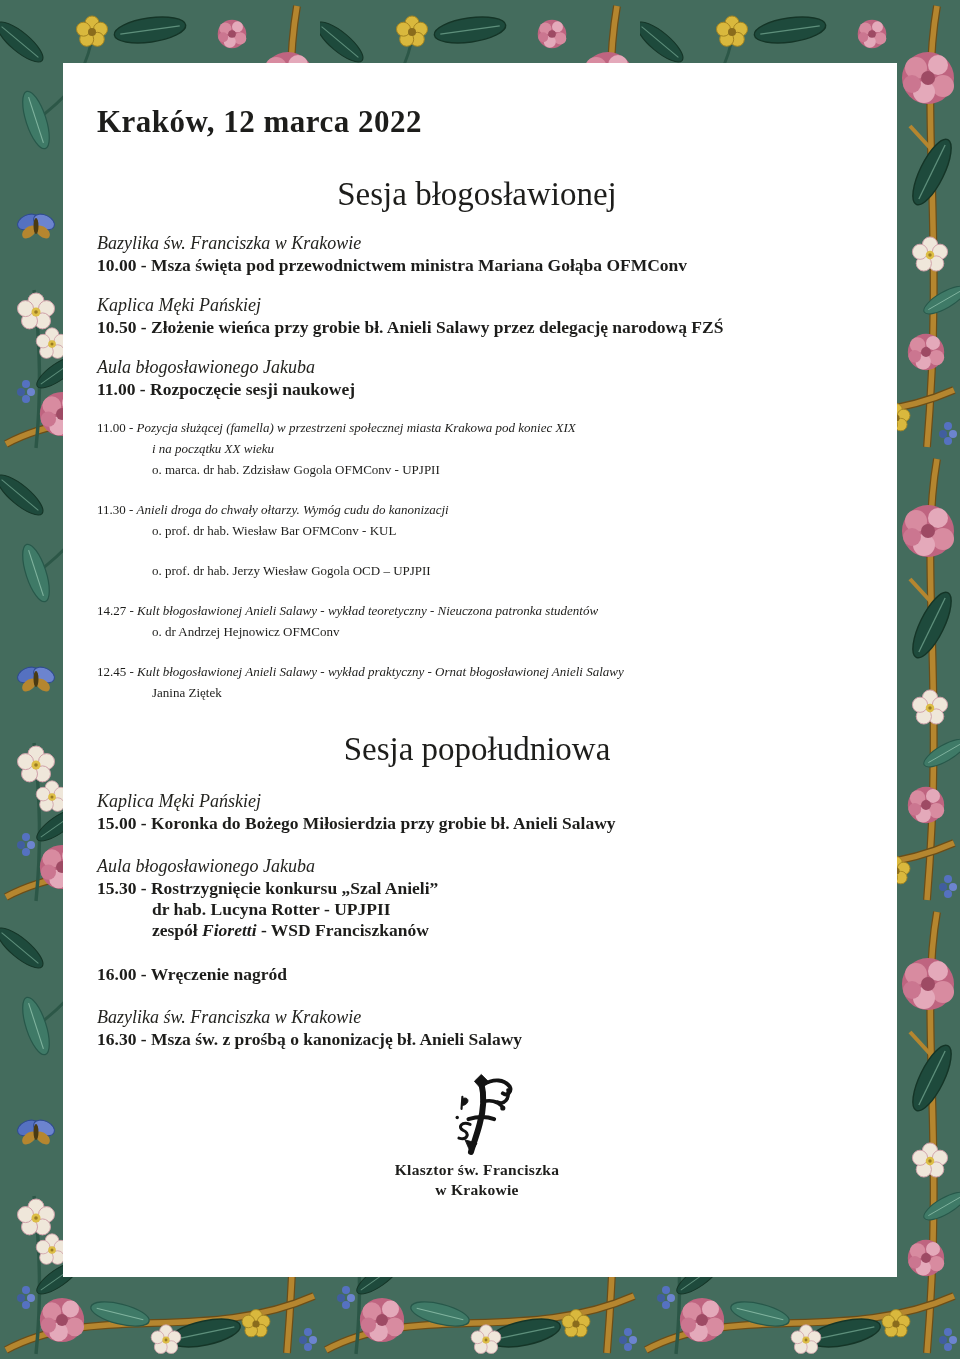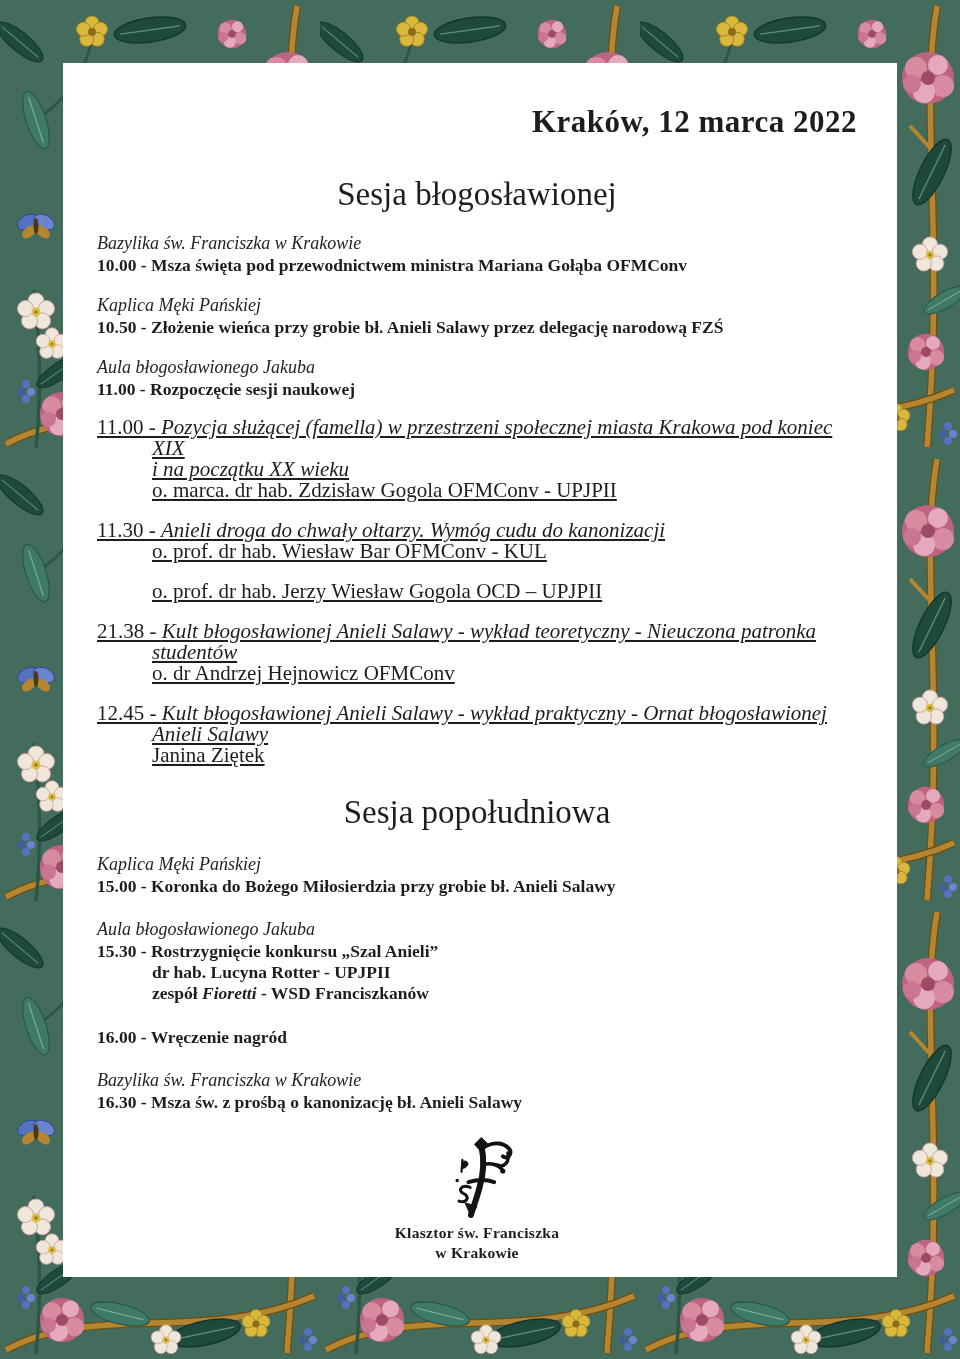--- a/index.html
+++ b/index.html
@@ -2,30 +2,30 @@
 <html lang="pl"><head>
 <meta charset="utf-8">
 <title>Program</title>
 <style>
   html,body{margin:0;padding:0;}
   body{width:960px;background:#2e2e2e;font-family:"Liberation Serif","DejaVu Serif",serif;}
   .page{position:relative;width:960px;height:1359px;overflow:hidden;background:#446c5d;}
   .bg-svg{position:absolute;left:0;top:0;width:960px;height:1359px;display:block;}
   .panel{position:absolute;left:63px;top:63px;width:834px;height:1214px;background:#ffffff;
          box-sizing:border-box;padding:40px 40px 0 34px;color:#1d1d1b;}
-  .page-title{font-size:31px;font-weight:bold;text-align:right;line-height:37px;margin:0;
+  .page-title{font-size:31px;font-weight:bold;text-align:left;line-height:37px;margin:0;
               letter-spacing:0.5px;}
   .session-heading{font-size:33px;font-weight:normal;text-align:center;line-height:40px;
                    margin:34px 0 0 0;}
   .session-heading.afternoon{margin-top:26px;}
   .block{margin-top:19px;}
   .block.sp{margin-top:22px;}
   .venue{font-style:italic;font-size:18px;line-height:21px;color:#23231f;}
   .event{font-weight:bold;font-size:17.5px;line-height:22px;}
-  .lecture{margin-top:19px;font-size:21px;line-height:21px;text-decoration:underline;}
+  .lecture{margin-top:19px;font-size:13px;line-height:21px;}
   .lecture.first-gap{margin-top:17px;}
   .lect-line{padding-left:55px;}
   .lect-line.head{padding-left:55px;text-indent:-55px;}
   .lect-title{font-style:italic;}
   .closing{margin-top:20px;}
   .speaker-line{padding-left:55px;font-size:17.5px;line-height:21px;font-weight:bold;}
   .it{font-style:italic;}
   .footer{margin-top:22px;text-align:center;}
   .logo-wrap{height:88px;}
   .org-line{font-weight:bold;font-size:15.5px;line-height:20px;letter-spacing:0.3px;}
@@ -160,21 +160,21 @@
       </div>
       <div class="lect-line">o. prof. dr hab. Wiesław Bar OFMConv - KUL</div>
     </div>
 
     <div class="lecture">
       <div class="lect-line">o. prof. dr hab. Jerzy Wiesław Gogola OCD – UPJPII</div>
     </div>
 
     <div class="lecture">
       <div class="lect-line head">
-        <span class="time">21.38 - </span><span class="lect-title">Kult błogosławionej Anieli Salawy - wykład teoretyczny - Nieuczona patronka studentów</span>
+        <span class="time">14.27 - </span><span class="lect-title">Kult błogosławionej Anieli Salawy - wykład teoretyczny - Nieuczona patronka studentów</span>
       </div>
       <div class="lect-line">o. dr Andrzej Hejnowicz OFMConv</div>
     </div>
 
     <div class="lecture">
       <div class="lect-line head">
         <span class="time">12.45 - </span><span class="lect-title">Kult błogosławionej Anieli Salawy - wykład praktyczny - Ornat błogosławionej Anieli Salawy</span>
       </div>
       <div class="lect-line">Janina Ziętek</div>
     </div>

